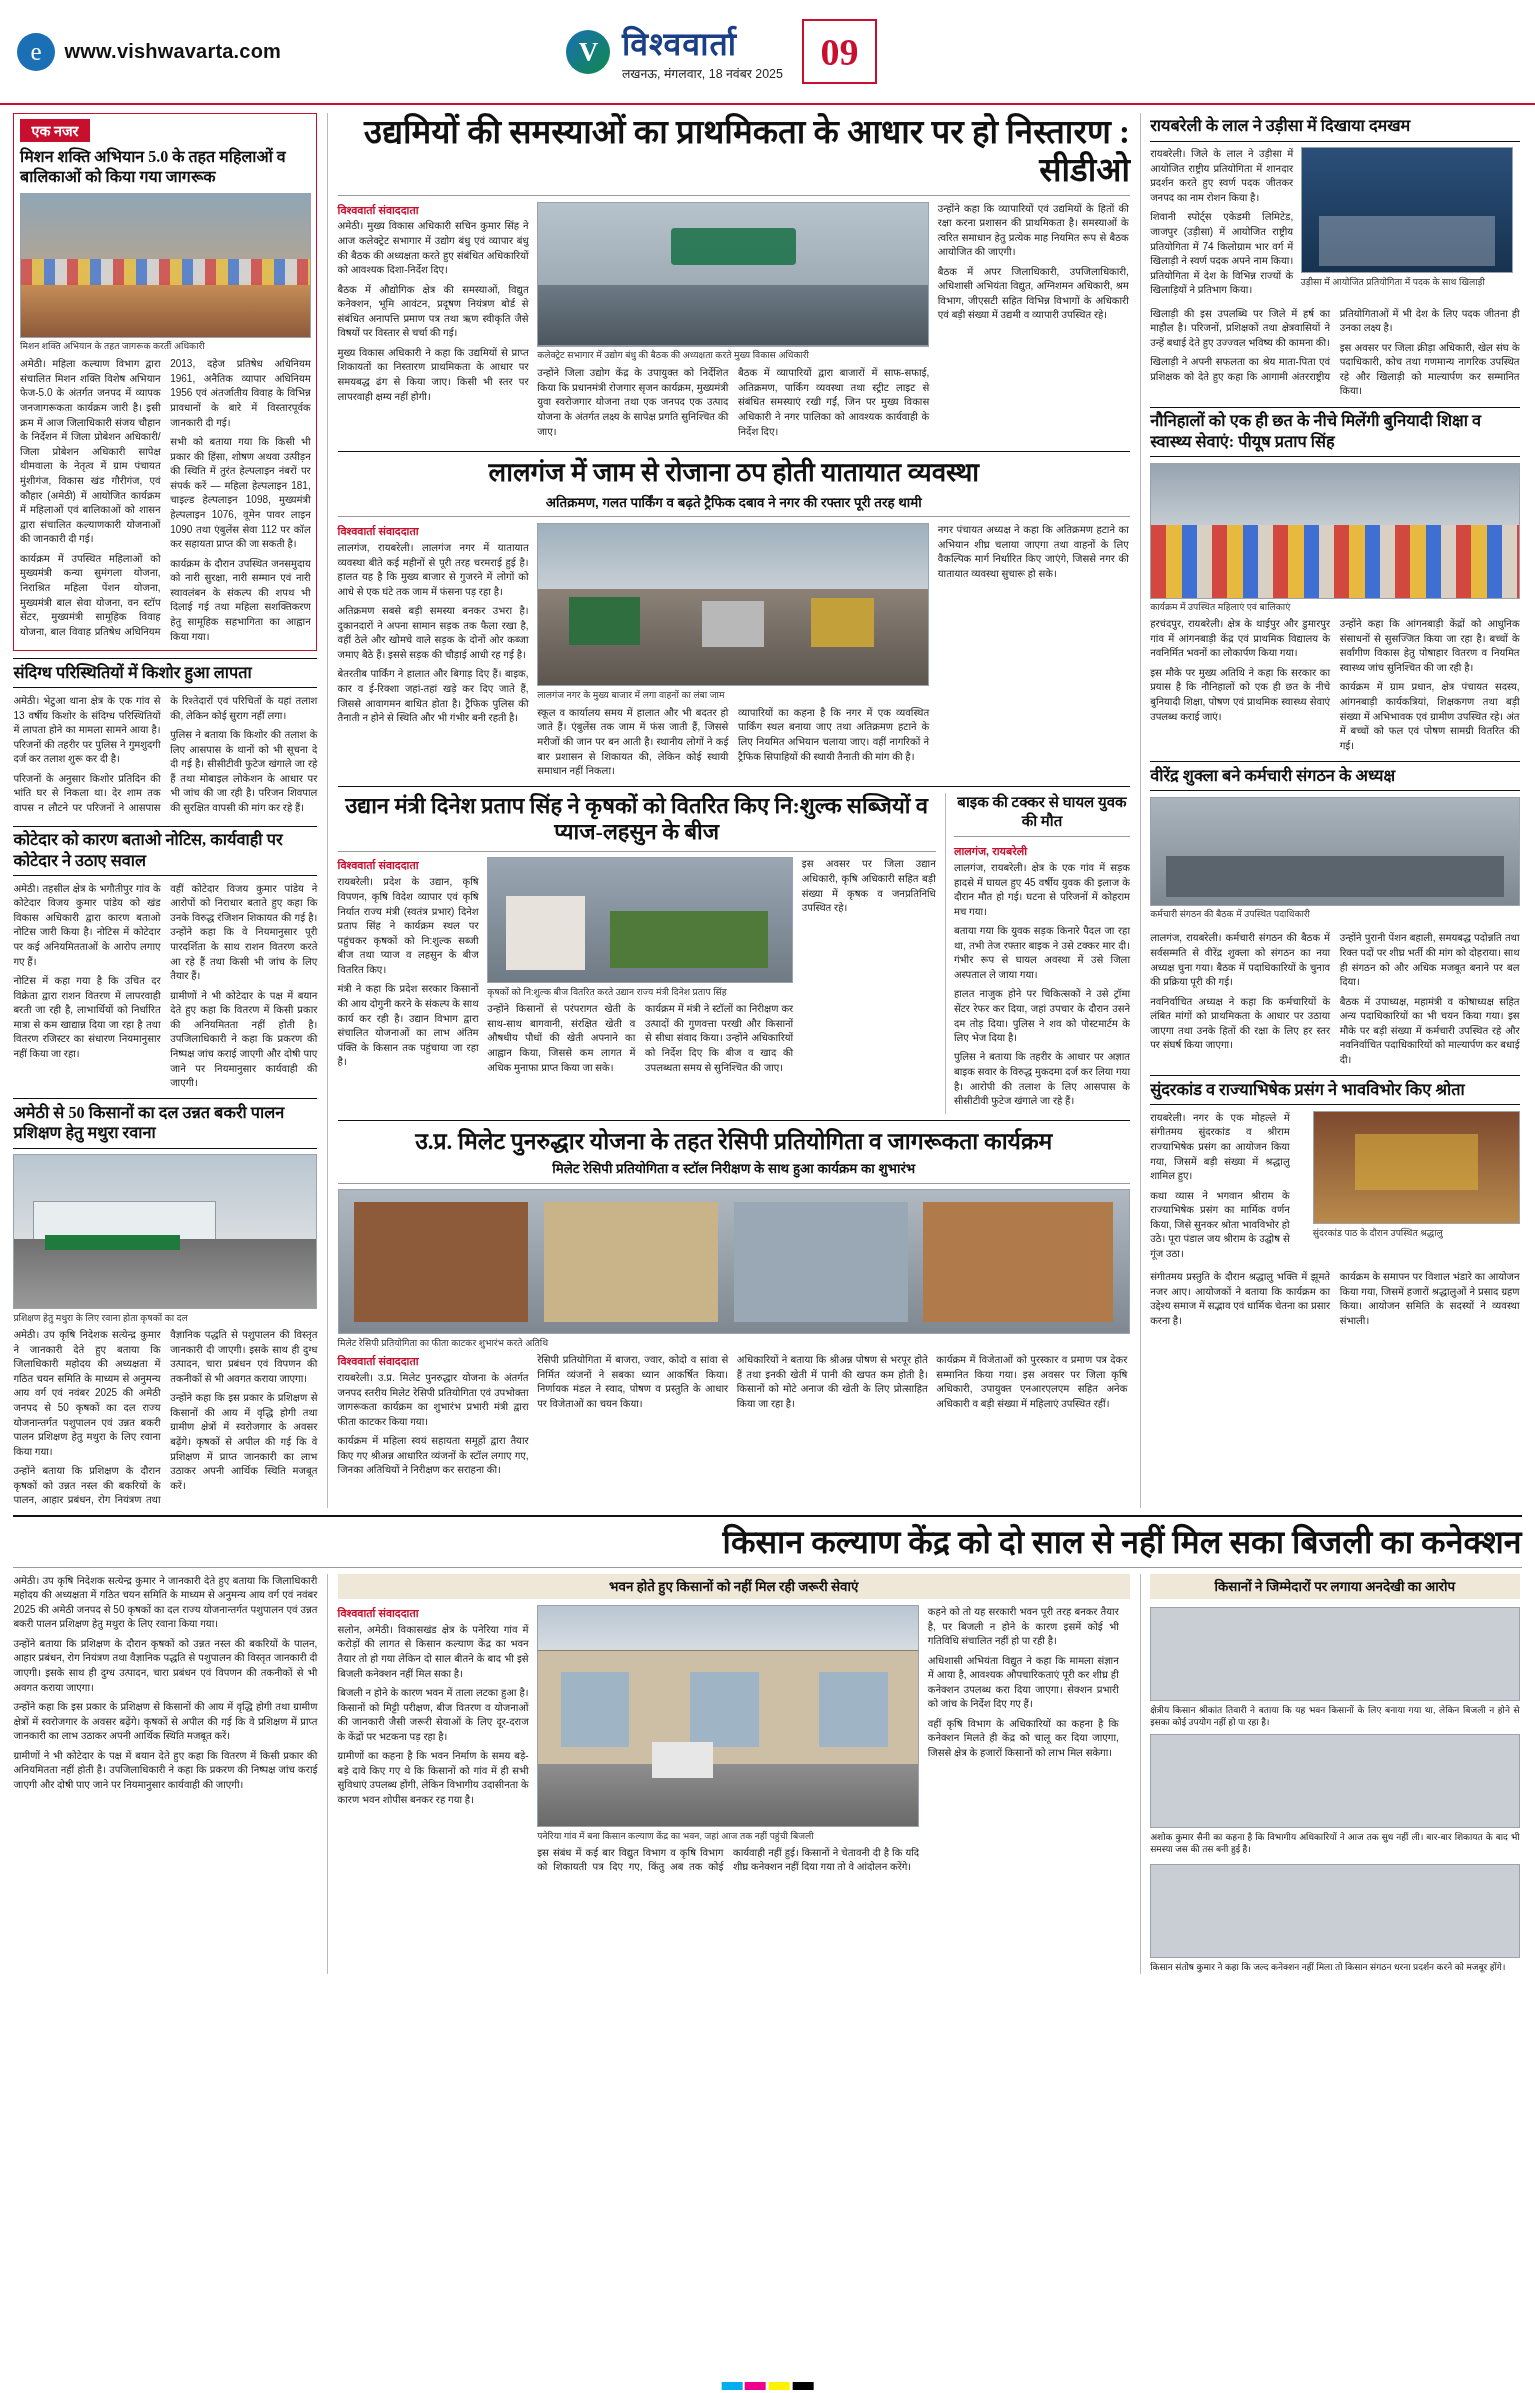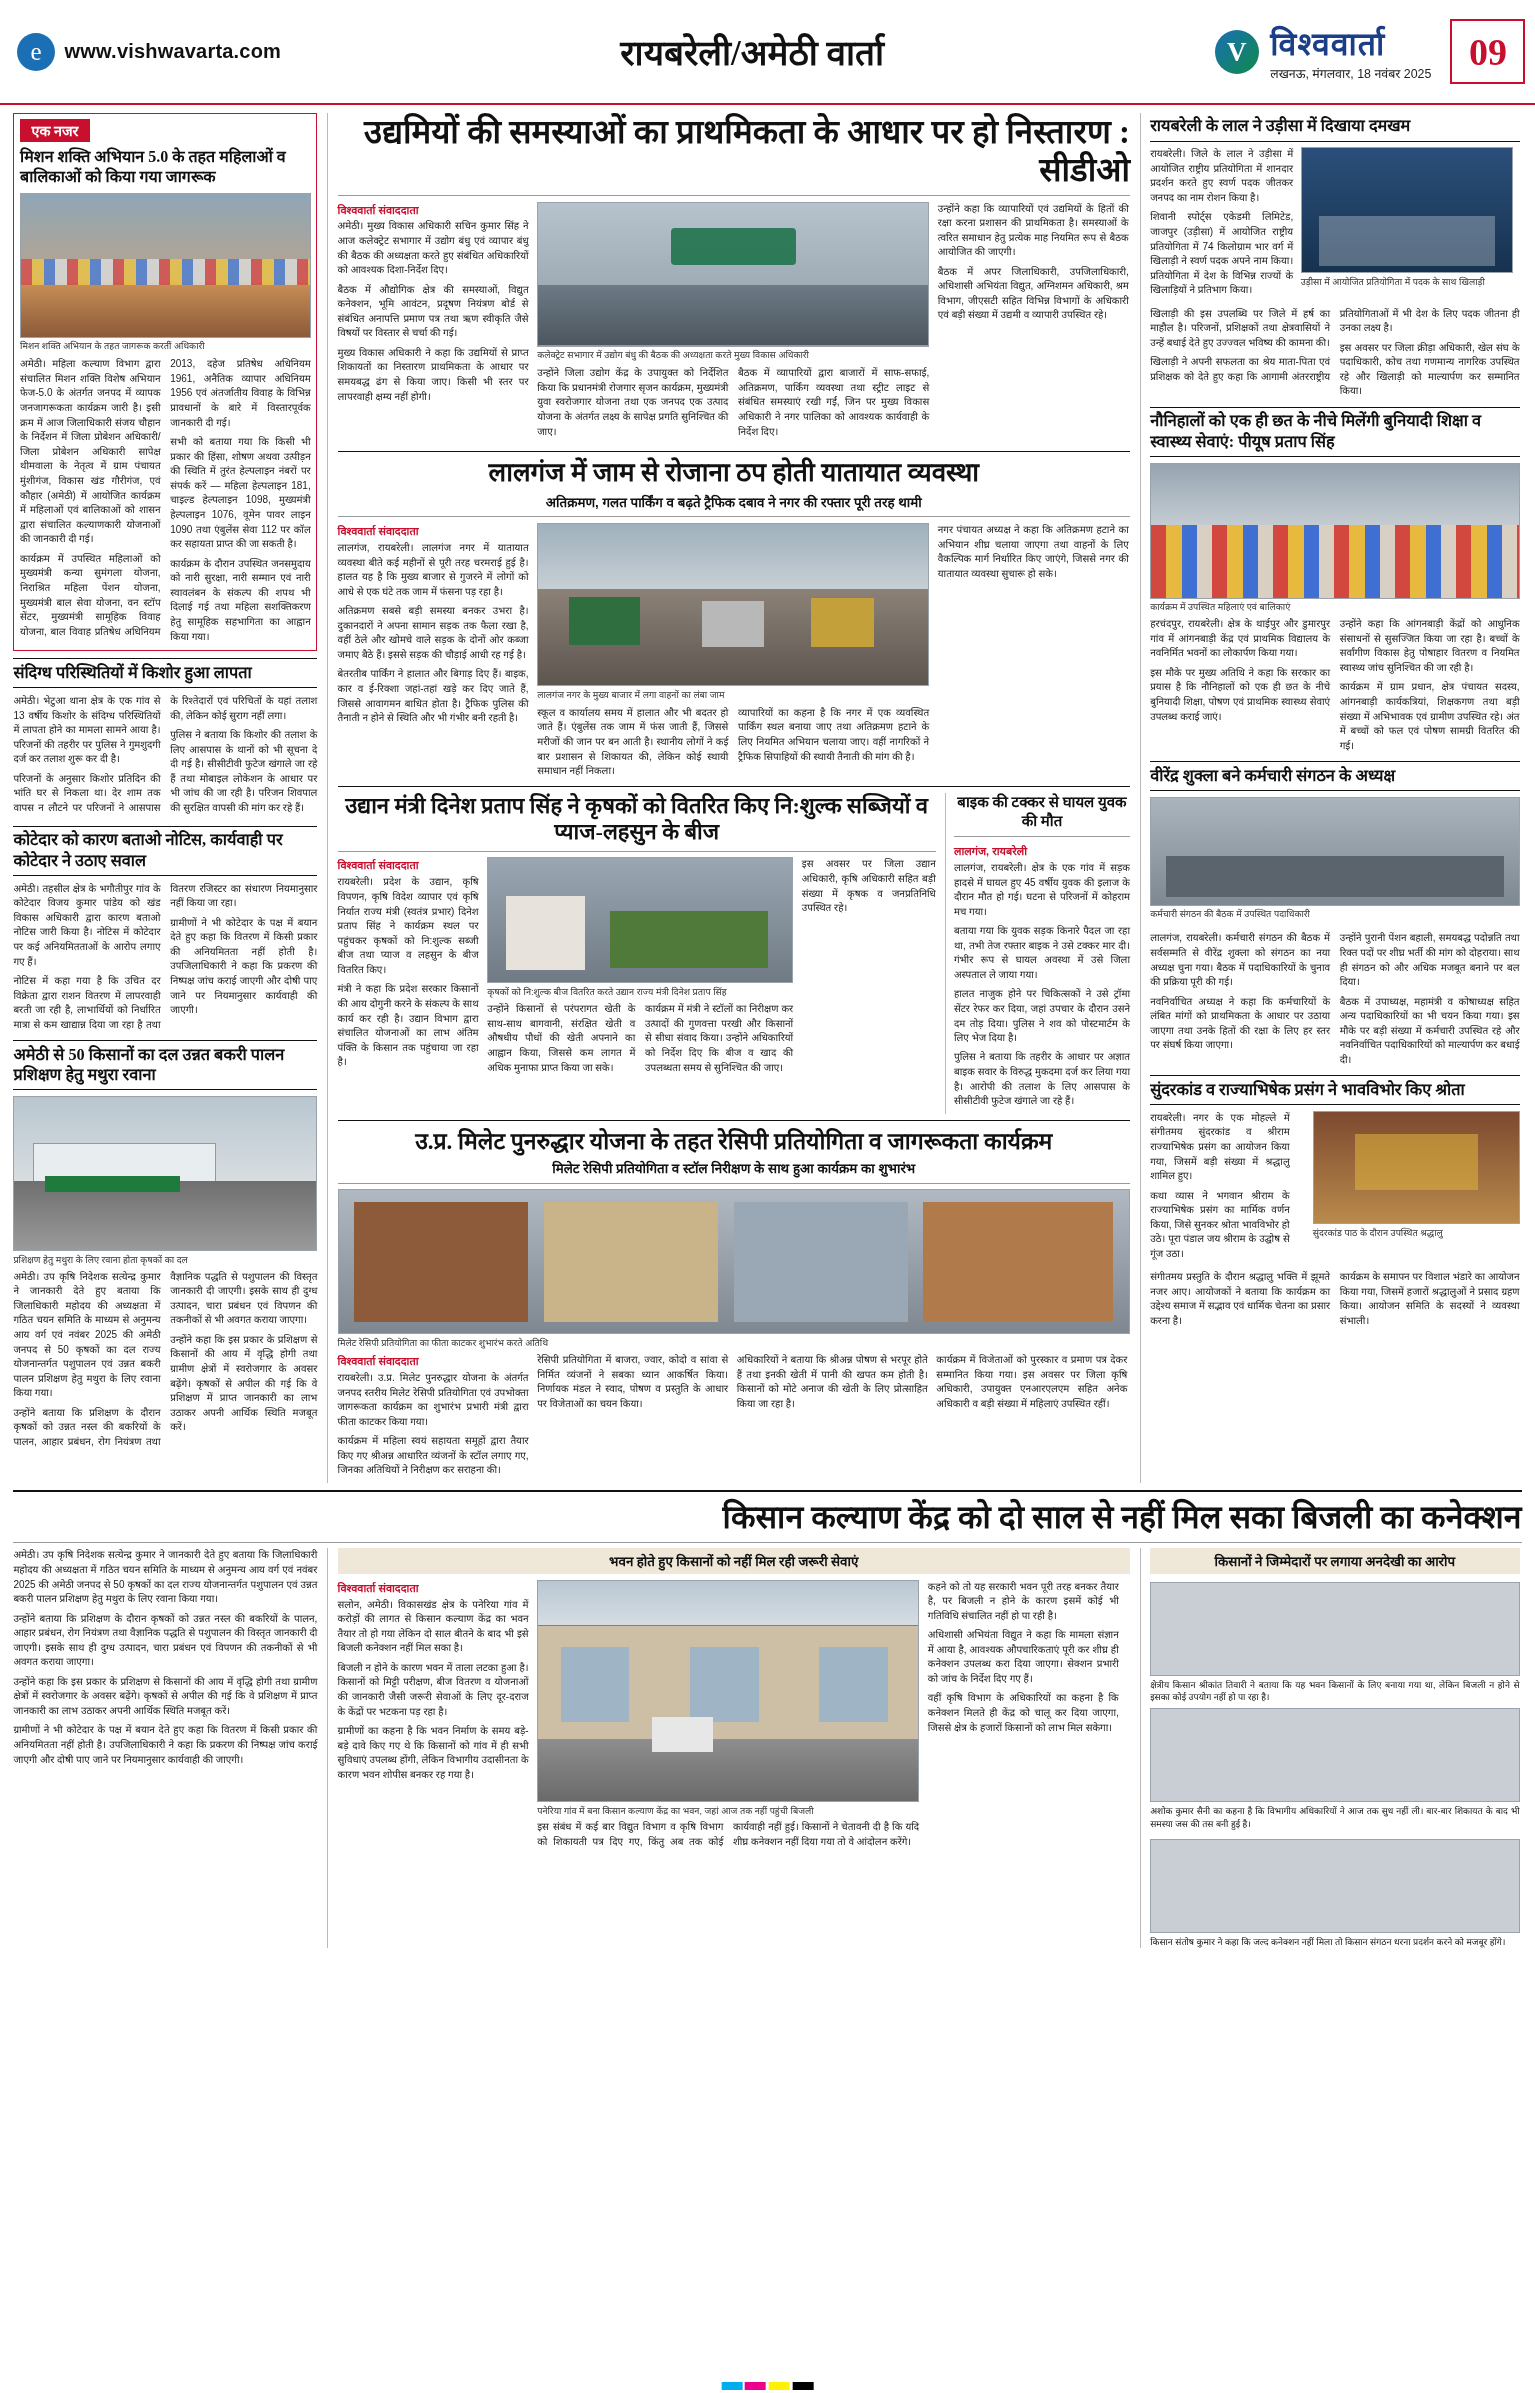--- a/index.html
+++ b/index.html
@@ -59,23 +59,20 @@
 </head>
 <body>
 
 <div class="page">
 
   <div class="masthead">
     <div class="mast-left">
       <div class="globe">e</div>
       <div class="site-url">www.vishwavarta.com</div>
     </div>
-    <div class="mast-center">
-      <div class="t">रायबरेली/अमेठी वार्ता</div>
-    </div>
     <div class="mast-right">
       <div class="brandlogo">V</div>
       <div class="brandbox">
         <div class="brandname">विश्ववार्ता</div>
         <div class="brandsub">लखनऊ,  मंगलवार, 18 नवंबर 2025</div>
       </div>
       <div class="pageno">09</div>
     </div>
   </div>
 
@@ -106,20 +103,21 @@
         <div class="twocol">
           <p class="body">अमेठी। भेटुआ थाना क्षेत्र के एक गांव से 13 वर्षीय किशोर के संदिग्ध परिस्थितियों में लापता होने का मामला सामने आया है। परिजनों की तहरीर पर पुलिस ने गुमशुदगी दर्ज कर तलाश शुरू कर दी है।</p>
           <p class="body">परिजनों के अनुसार किशोर प्रतिदिन की भांति घर से निकला था। देर शाम तक वापस न लौटने पर परिजनों ने आसपास के रिश्तेदारों एवं परिचितों के यहां तलाश की, लेकिन कोई सुराग नहीं लगा।</p>
           <p class="body">पुलिस ने बताया कि किशोर की तलाश के लिए आसपास के थानों को भी सूचना दे दी गई है। सीसीटीवी फुटेज खंगाले जा रहे हैं तथा मोबाइल लोकेशन के आधार पर भी जांच की जा रही है। परिजन शिवपाल की सुरक्षित वापसी की मांग कर रहे हैं।</p>
         </div>
 
         <div class="sechead">कोटेदार को कारण बताओ नोटिस, कार्यवाही पर कोटेदार ने उठाए सवाल</div>
         <div class="twocol">
           <p class="body">अमेठी। तहसील क्षेत्र के भगौतीपुर गांव के कोटेदार विजय कुमार पांडेय को खंड विकास अधिकारी द्वारा कारण बताओ नोटिस जारी किया है। नोटिस में कोटेदार पर कई अनियमितताओं के आरोप लगाए गए हैं।</p>
           <p class="body">नोटिस में कहा गया है कि उचित दर विक्रेता द्वारा राशन वितरण में लापरवाही बरती जा रही है, लाभार्थियों को निर्धारित मात्रा से कम खाद्यान्न दिया जा रहा है तथा वितरण रजिस्टर का संधारण नियमानुसार नहीं किया जा रहा।</p>
+          <p class="body">वहीं कोटेदार विजय कुमार पांडेय ने आरोपों को निराधार बताते हुए कहा कि उनके विरुद्ध रंजिशन शिकायत की गई है। उन्होंने कहा कि वे नियमानुसार पूरी पारदर्शिता के साथ राशन वितरण करते आ रहे हैं तथा किसी भी जांच के लिए तैयार हैं।</p>
           <p class="body">ग्रामीणों ने भी कोटेदार के पक्ष में बयान देते हुए कहा कि वितरण में किसी प्रकार की अनियमितता नहीं होती है। उपजिलाधिकारी ने कहा कि प्रकरण की निष्पक्ष जांच कराई जाएगी और दोषी पाए जाने पर नियमानुसार कार्यवाही की जाएगी।</p>
         </div>
 
         <div class="sechead">अमेठी से 50 किसानों का दल उन्नत बकरी पालन प्रशिक्षण हेतु मथुरा रवाना</div>
         <div class="photo" style="height:153px;">
           <div class="band" style="top:0;height:55%;background:linear-gradient(180deg,#b9c6d0,#d8dde0);"></div>
           <div class="band" style="top:30%;left:6%;width:60%;height:42%;background:#e8edf0;border:1px solid #8f9aa3;"></div>
           <div class="band" style="top:55%;height:45%;background:linear-gradient(180deg,#6f6f6f,#9a9a9a);"></div>
           <div class="band" style="top:52%;left:10%;width:45%;height:10%;background:#1f7a3d;"></div>
         </div>

